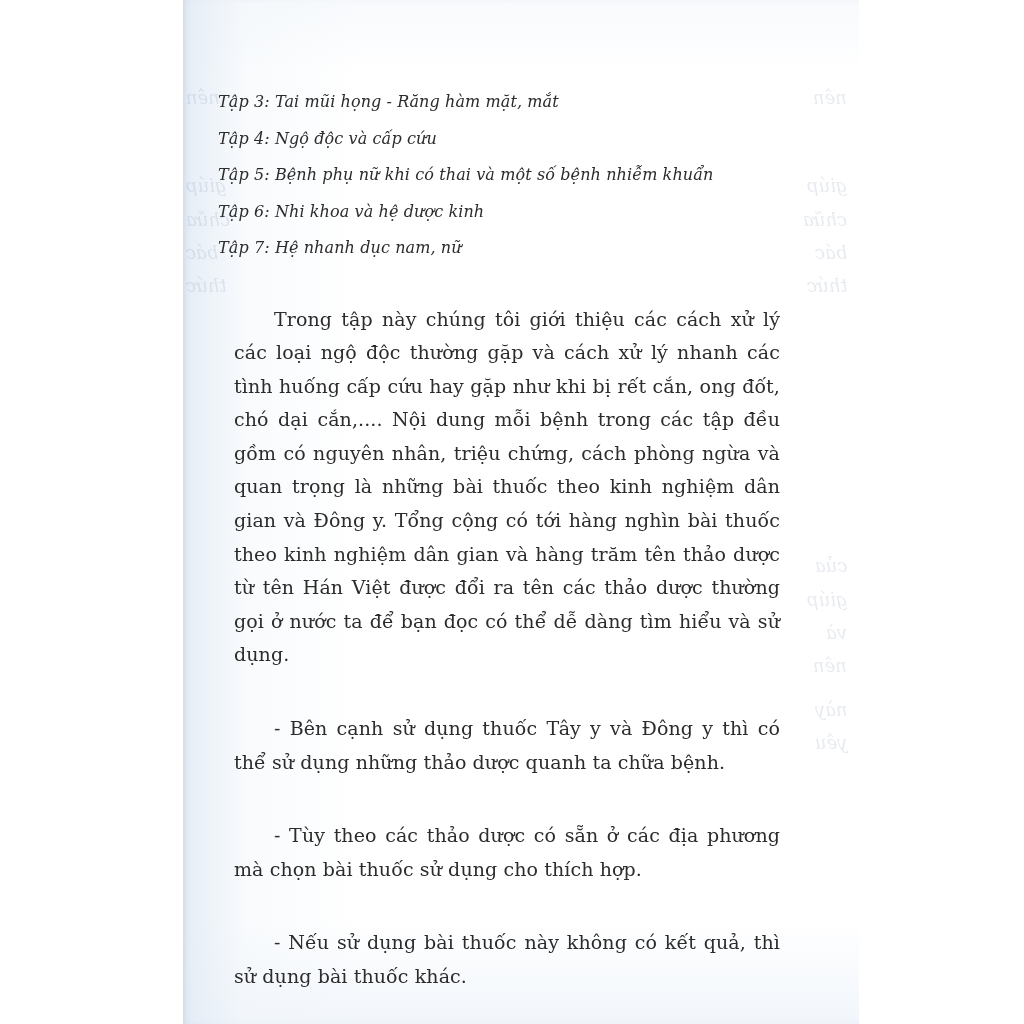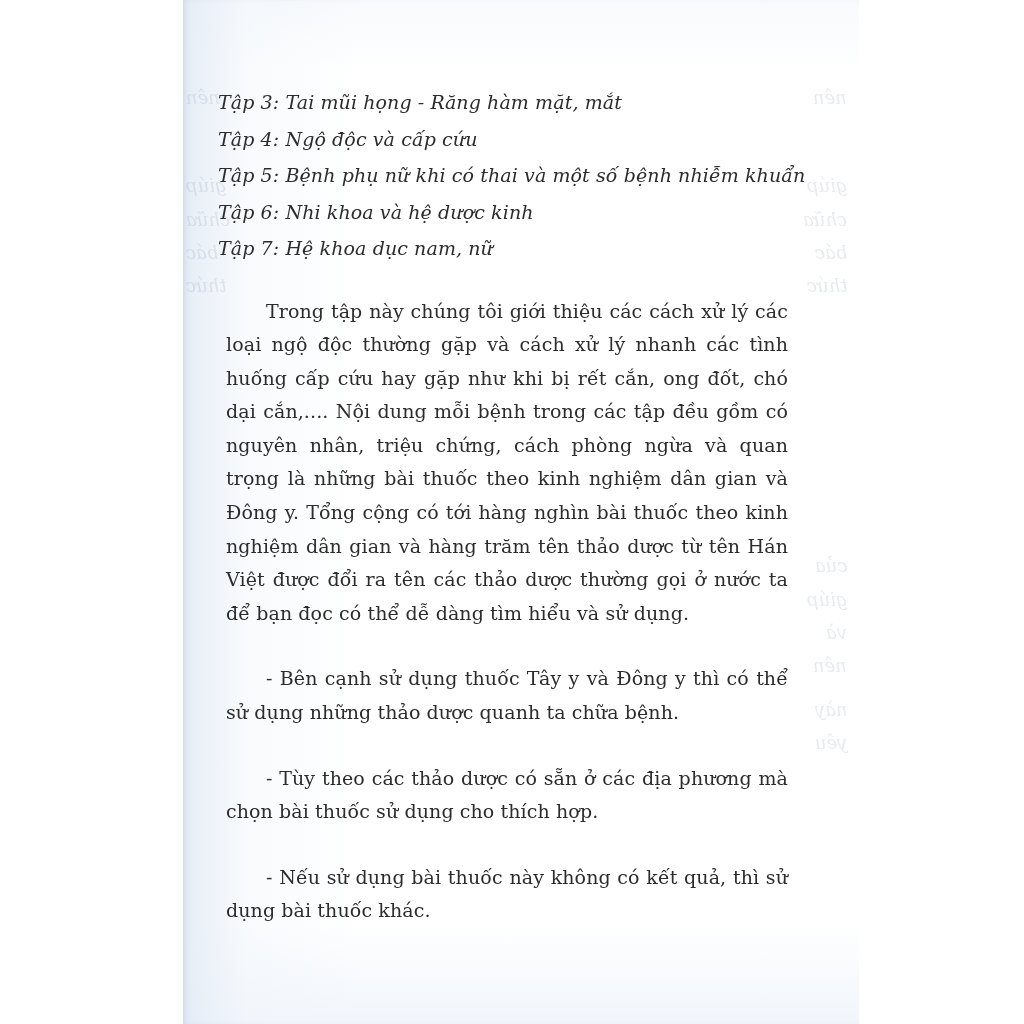--- a/index.html
+++ b/index.html
@@ -15,29 +15,29 @@
       linear-gradient(to bottom, rgba(236,242,249,0.4) 0%, rgba(255,255,255,0) 7%),
       #ffffff;
     box-shadow: inset 5px 0 9px -6px rgba(110,135,170,0.38);
   }
   .content{
     position:absolute;left:35px;top:84px;width:578px;
     color:#2c2c2c;
   }
   .vol{
     font-style:italic;
-    font-size:19px;line-height:36.5px;
+    font-size:16px;line-height:36.5px;
     letter-spacing:0.1px;
     white-space:nowrap;
   }
   .vol.bold{font-weight:normal;}
   .para{
     font-size:19px;line-height:33.6px;
     text-align:justify;text-indent:40px;
-    margin:8px;padding-top:20px;
+    margin:16px;padding-top:20px;
     letter-spacing:0.1px;
   }
   .para.bullet{
     padding-top:24px;
   }
   .ghost{
     position:absolute;
     font-style:italic;font-size:18px;line-height:20px;
     color:rgba(88,110,145,0.55);
     opacity:0.26;
@@ -70,21 +70,21 @@
         <div class="ghost right" style="top: 656px;">nên</div>
         <div class="ghost right" style="top: 700px;">này</div>
         <div class="ghost right" style="top: 733px;">yêu</div>
       </div>
     <div class="content">
       <div id="volume-list">
           <div class="vol">Tập 3: Tai mũi họng - Răng hàm mặt, mắt</div>
           <div class="vol bold">Tập 4: Ngộ độc và cấp cứu</div>
           <div class="vol">Tập 5: Bệnh phụ nữ khi có thai và một số bệnh nhiễm khuẩn</div>
           <div class="vol">Tập 6: Nhi khoa và hệ dược kinh</div>
-          <div class="vol">Tập 7: Hệ khoa dục nam, nữ</div>
+          <div class="vol">Tập 7: Hệ nhanh dục nam, nữ</div>
         </div>
       <div id="paragraphs">
           <div class="para">Trong tập này chúng tôi giới thiệu các cách xử lý các loại ngộ độc thường gặp và cách xử lý nhanh các tình huống cấp cứu hay gặp như khi bị rết cắn, ong đốt, chó dại cắn,.... Nội dung mỗi bệnh trong các tập đều gồm có nguyên nhân, triệu chứng, cách phòng ngừa và quan trọng là những bài thuốc theo kinh nghiệm dân gian và Đông y. Tổng cộng có tới hàng nghìn bài thuốc theo kinh nghiệm dân gian và hàng trăm tên thảo dược từ tên Hán Việt được đổi ra tên các thảo dược thường gọi ở nước ta để bạn đọc có thể dễ dàng tìm hiểu và sử dụng.</div>
           <div class="para bullet">- Bên cạnh sử dụng thuốc Tây y và Đông y thì có thể sử dụng những thảo dược quanh ta chữa bệnh.</div>
           <div class="para bullet">- Tùy theo các thảo dược có sẵn ở các địa phương mà chọn bài thuốc sử dụng cho thích hợp.</div>
           <div class="para bullet">- Nếu sử dụng bài thuốc này không có kết quả, thì sử dụng bài thuốc khác.</div>
         </div>
     </div>
   </div>
 </div>

